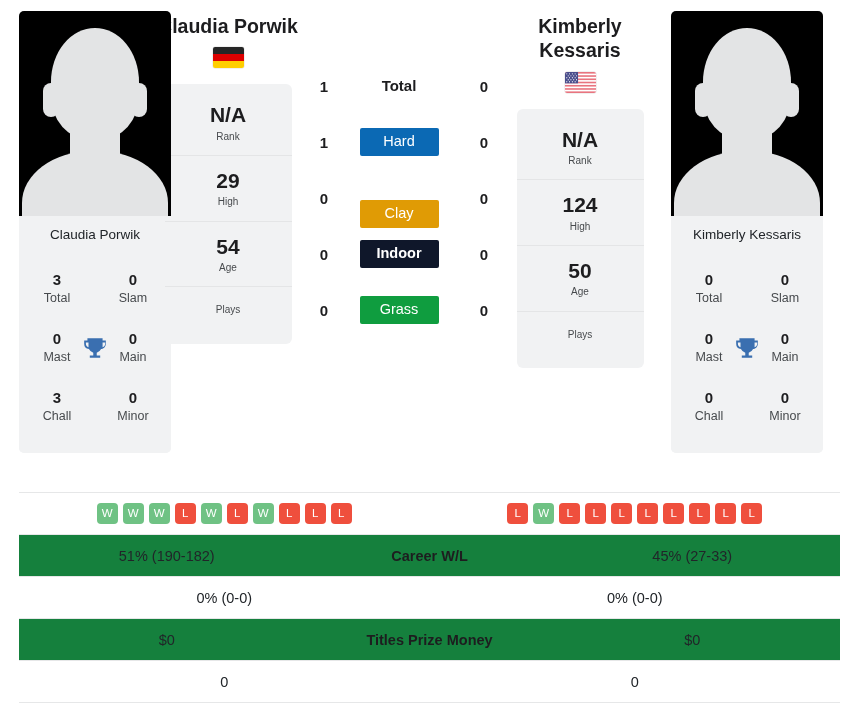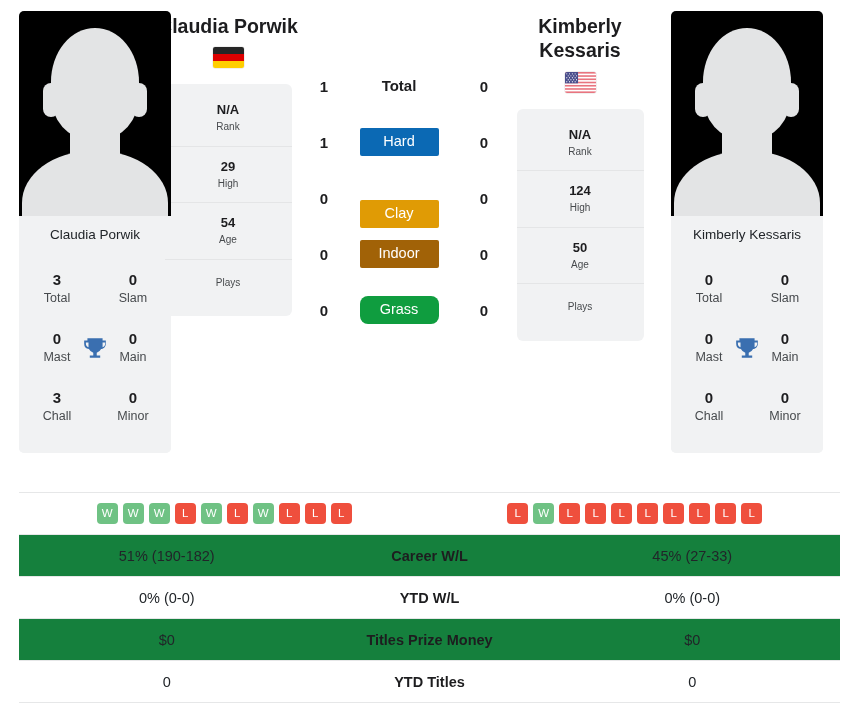--- a/index.html
+++ b/index.html
@@ -105,21 +105,21 @@
     border-radius:6px;
     padding:6px 0 8px;
     box-sizing:border-box;
   }
   .rank-cell{
     padding:13px 0 13px;
     text-align:center;
     border-bottom:1px solid #e4e5e6;
   }
   .rank-cell:last-child{border-bottom:none;}
-  .rank-val{font-size:13px;font-weight:bold;color:#1d1d1f;line-height:1.15;}
+  .rank-val{font-size:21px;font-weight:bold;color:#1d1d1f;line-height:1.15;}
   .rank-lbl{font-size:10px;color:#474a4d;margin-top:3px;line-height:1.15;}
   .rank-cell.plays{padding:17px 0 20px;}
   .rank-cell.plays .rank-lbl{margin-top:0;}
 
   
   .mid-col{
     flex:0 0 200px;
     width:200px;
     padding-top:58px;
     box-sizing:border-box;
@@ -149,22 +149,22 @@
     width:79px;
     padding:4px 0 5px;
     border-radius:2px;
     color:#ffffff;
     font-size:14.5px;
     line-height:1.25;
     text-align:center;
   }
   .b-hard{background:#0b69b4;}
   .b-clay{background:#e09b05;margin-top:32px;}
-  .b-indoor{background:#a16207;}
-  .b-grass{background:#0f9d3f;border-radius:8px;}
+  .b-indoor{background:#0f172a;font-weight:bold;}
+  .b-grass{background:#0f9d3f;}
 
   
   .titles-card{
     background:#f1f2f3;
     border-radius:0 0 5px 5px;
     padding:4px 0 16px;
     width:152px;
     box-sizing:border-box;
   }
   .trow{
@@ -490,30 +490,28 @@
     </div>
 
     <div class="trow2 alt">
       <div class="tc-left">51% (190-182)</div>
       <div class="tc-mid">Career W/L</div>
       <div class="tc-right">45% (27-33)</div>
     </div>
 
     <div class="trow2">
       <div class="tc-left">0% (0-0)</div>
-      <div class="tc-mid">YTD W/L</div>
       <div class="tc-right">0% (0-0)</div>
     </div>
 
     <div class="trow2 alt">
       <div class="tc-left">$0</div>
       <div class="tc-mid">Titles Prize Money</div>
       <div class="tc-right">$0</div>
     </div>
 
     <div class="trow2">
       <div class="tc-left">0</div>
-      <div class="tc-mid">YTD Titles</div>
       <div class="tc-right">0</div>
     </div>
 
   </div>
 </div>
 
 </body></html>

